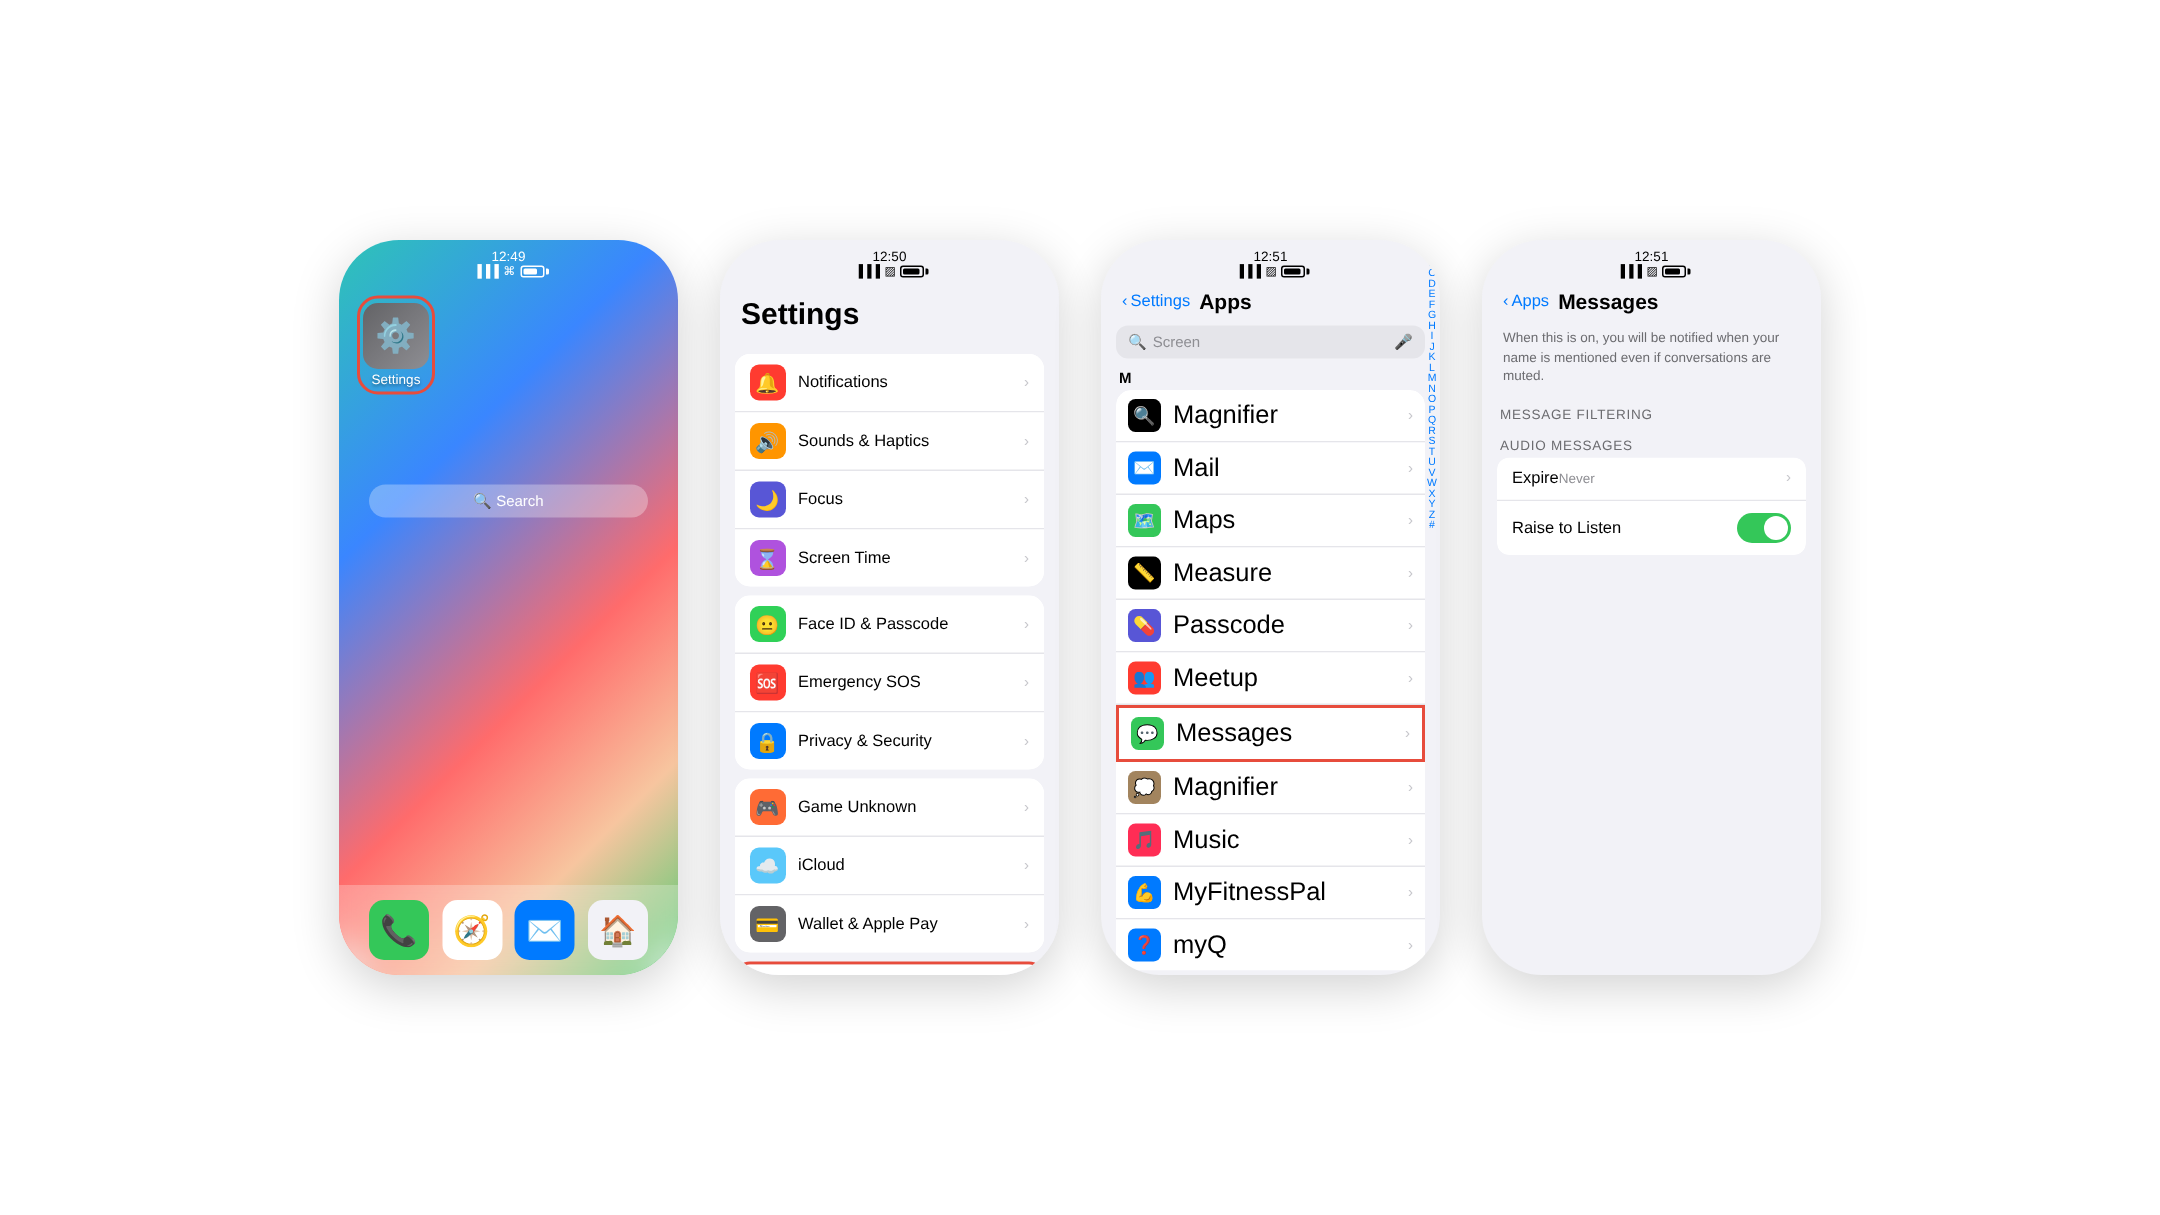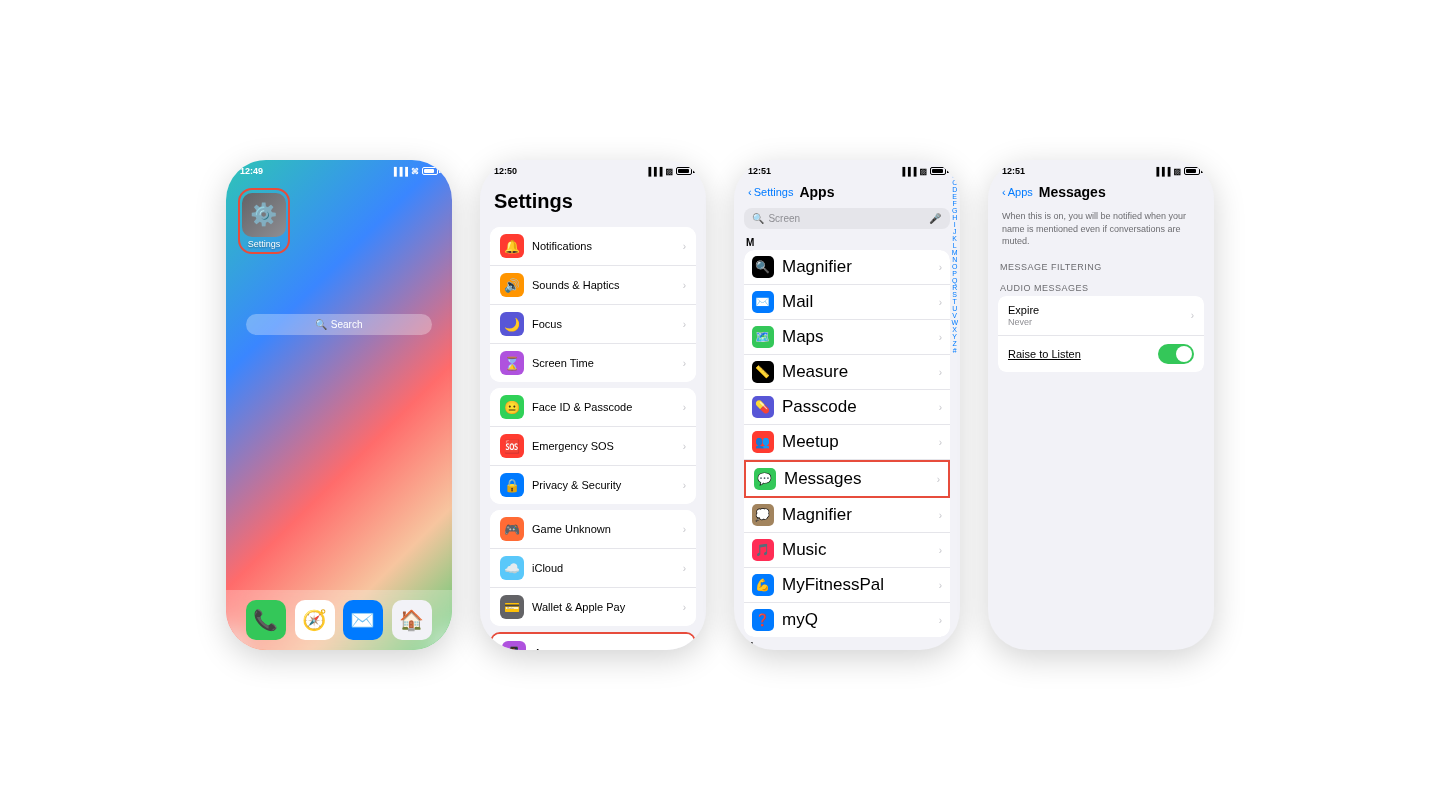--- a/index.html
+++ b/index.html
@@ -333,38 +333,38 @@
       justify-content: space-between;
       border-bottom: 0.5px solid #e5e5ea;
     }
     .raise-row {
       background: #fff;
       border-radius: 0 0 8px 8px;
       padding: 8px 10px;
       display: flex;
       align-items: center;
       justify-content: space-between;
-      text-decoration: underline;
     }
     .row-sub {
       font-size: 9px;
       color: #8e8e93;
       margin-top: 1px;
     }
-    .row-left { display: flex; flex-direction: column; }
+    .row-left { display: flex; flex-direction: row; }
 
     
     .status-bar {
       display: flex;
       justify-content: space-between;
       align-items: center;
       padding: 6px 14px 2px;
       font-size: 9px;
-      font-weight: 700;
-      color: #000;
+      font-weight: 400;
+      color: #000;
+      flex-direction: column;
     }
     .status-right {
       display: flex;
       gap: 3px;
       align-items: center;
       font-size: 8px;
     }
     .battery-icon {
       width: 16px;
       height: 8px;

